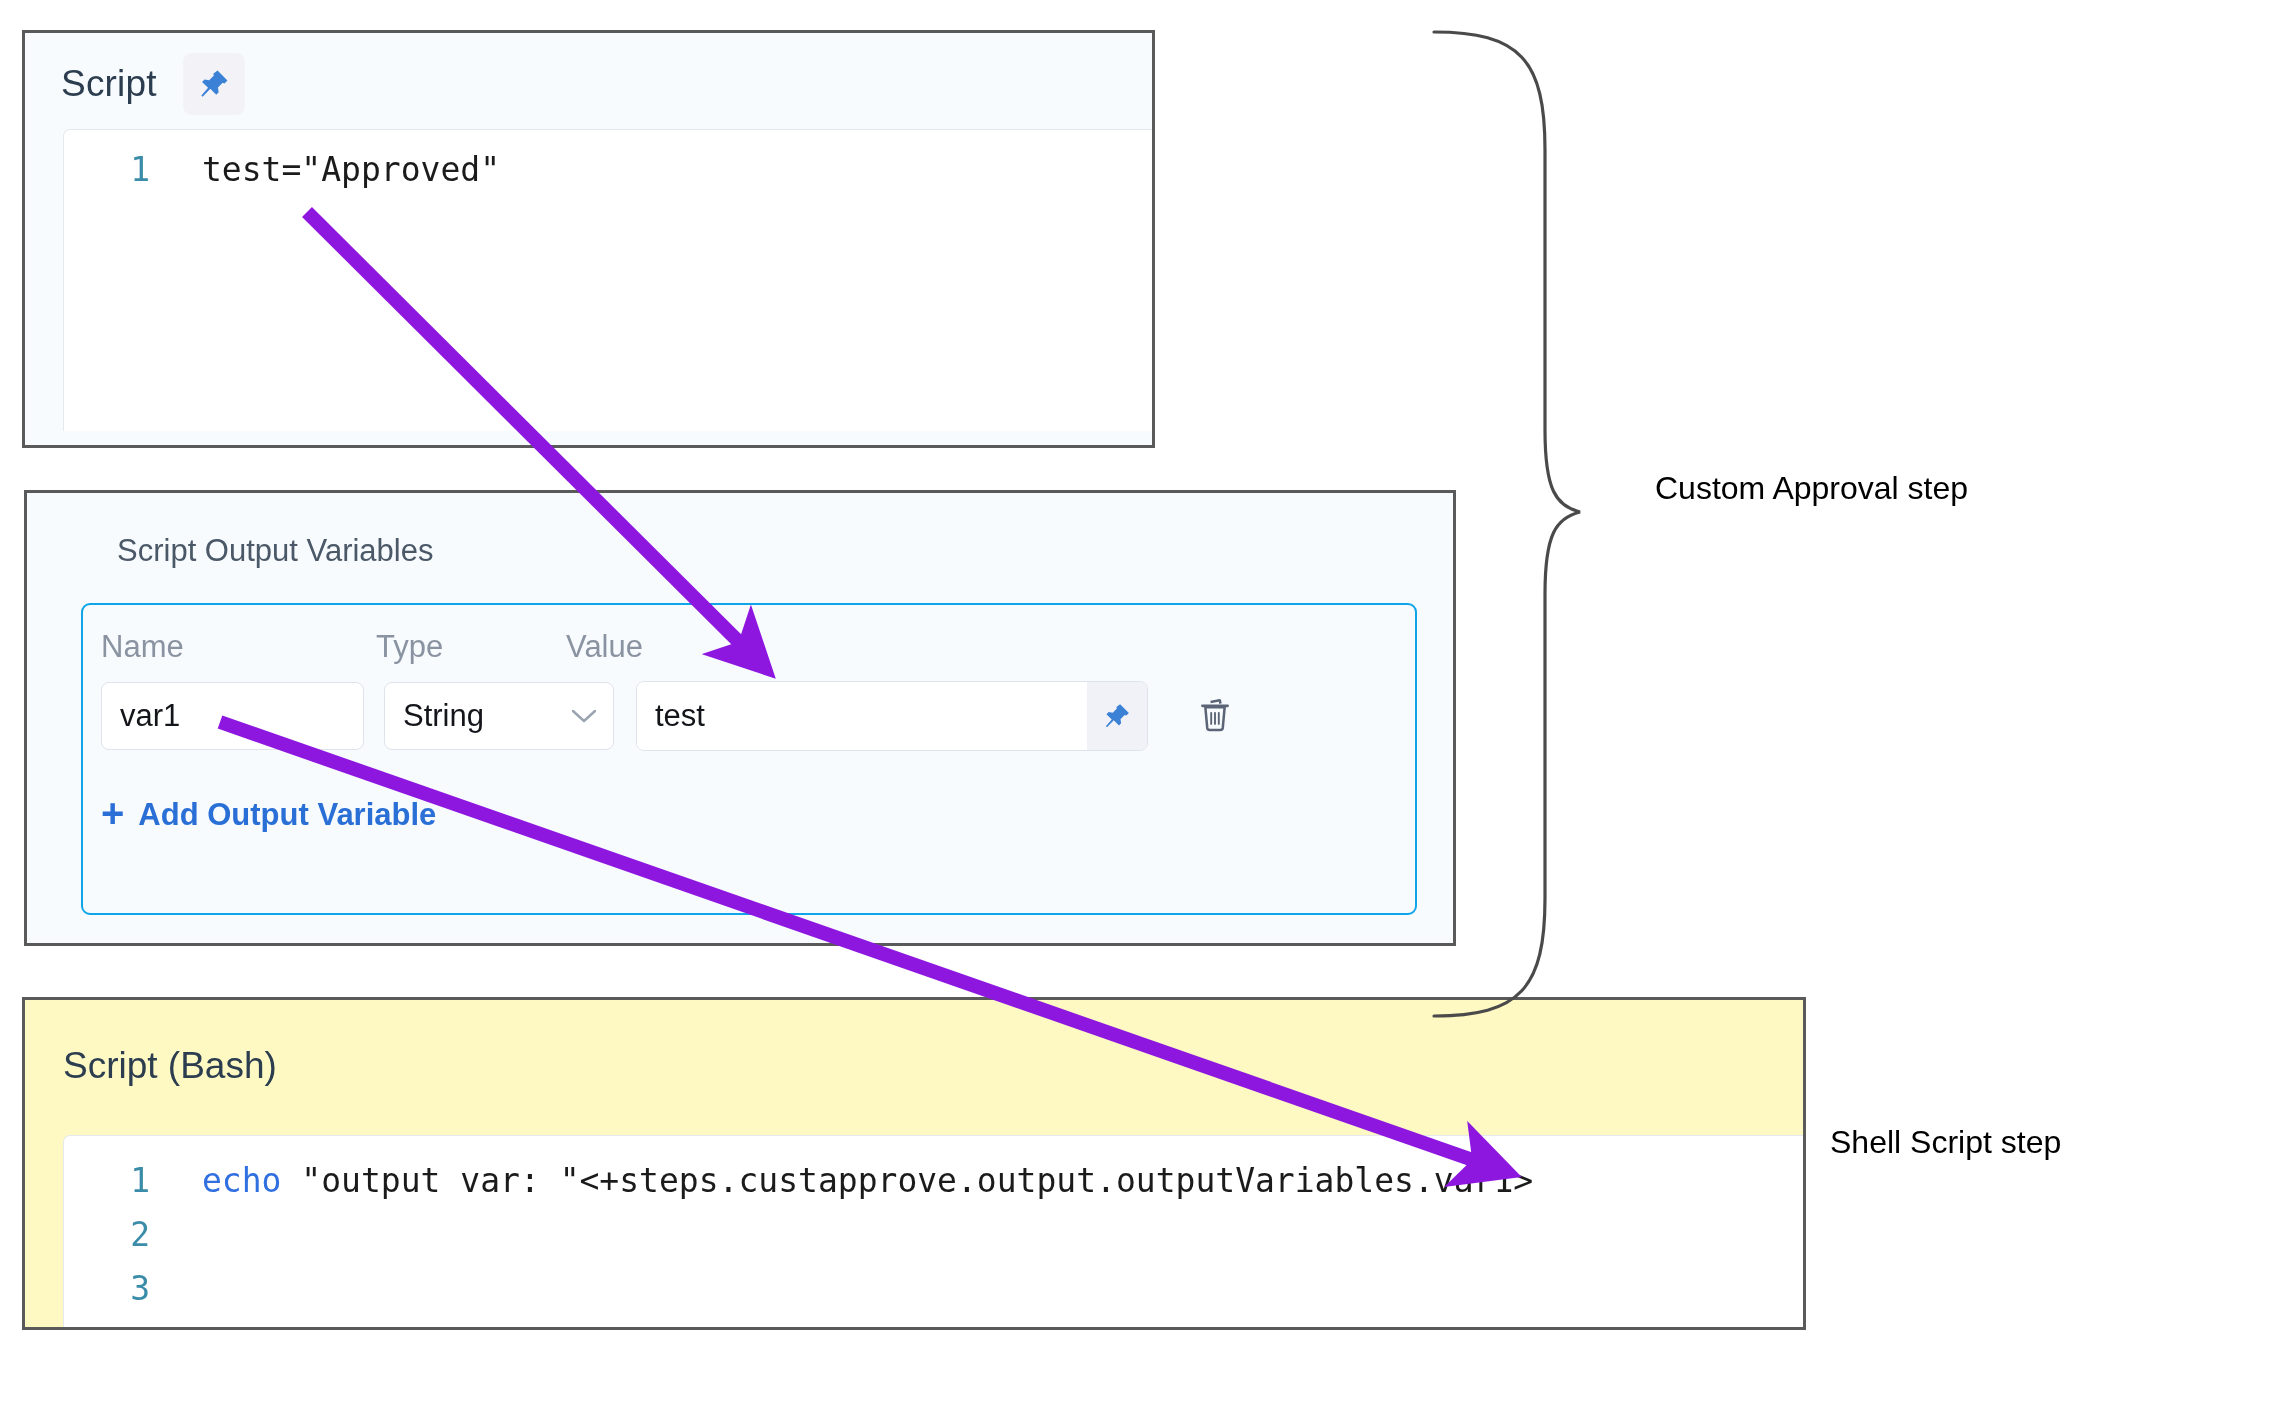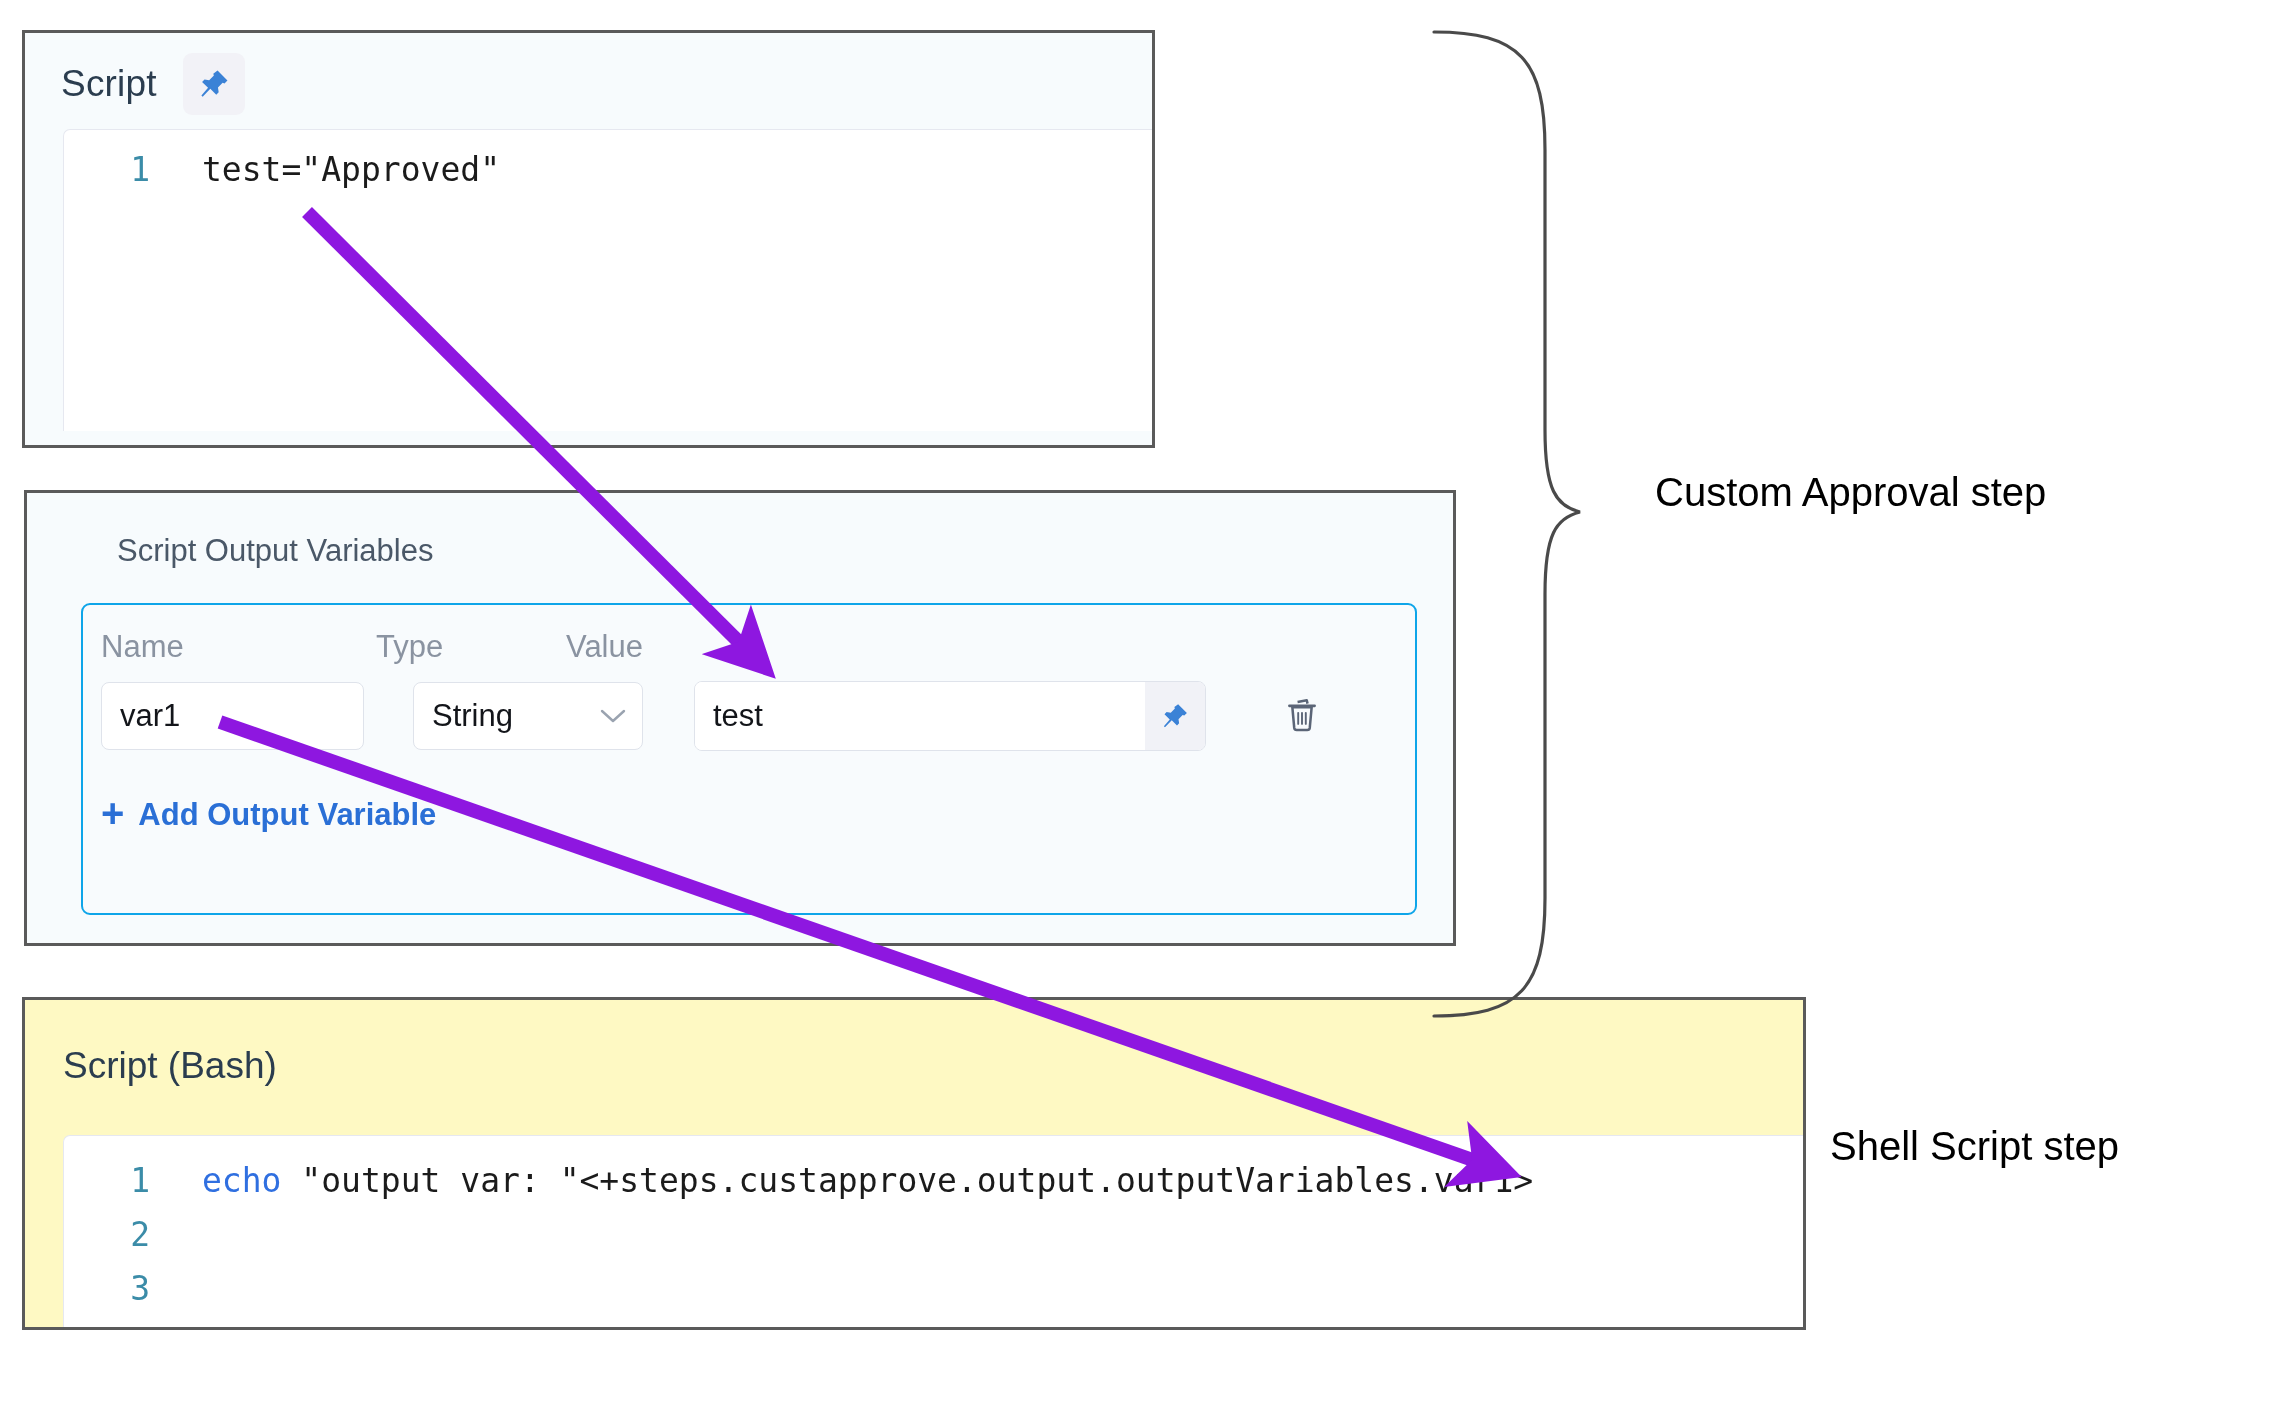--- a/index.html
+++ b/index.html
@@ -127,21 +127,20 @@
   .col-heads .h-name  { width: 275px; }
   .col-heads .h-type  { width: 190px; }
   .col-heads .h-value { width: 200px; }
 
   .row-fields {
     position: absolute;
     left: 18px;
     top: 76px;
     display: flex;
     align-items: center;
-    gap: 29px;
   }
   .fld {
     background: #ffffff;
     border: 1px solid #dfe3eb;
     border-radius: 8px;
     height: 68px;
     display: flex;
     align-items: center;
     box-sizing: border-box;
     font-size: 31px;
@@ -247,21 +246,21 @@
     border-top-left-radius: 7px;
     padding-top: 18px;
     box-sizing: border-box;
   }
   .bash-code .code-line { line-height: 54px; }
   .kw { color: #2f6fe0; }
 
   
   .anno-label {
     position: absolute;
-    font-size: 40px;
+    font-size: 32px;
     color: #000000;
   }
   #label-custom-approval { left: 1655px; top: 470px; }
   #label-shell-script    { left: 1810px; top: 1124px; margin-left: 20px; }
 
   .svg-layer {
     position: absolute;
     left: 0; top: 0;
     width: 2276px;
     height: 1426px;

